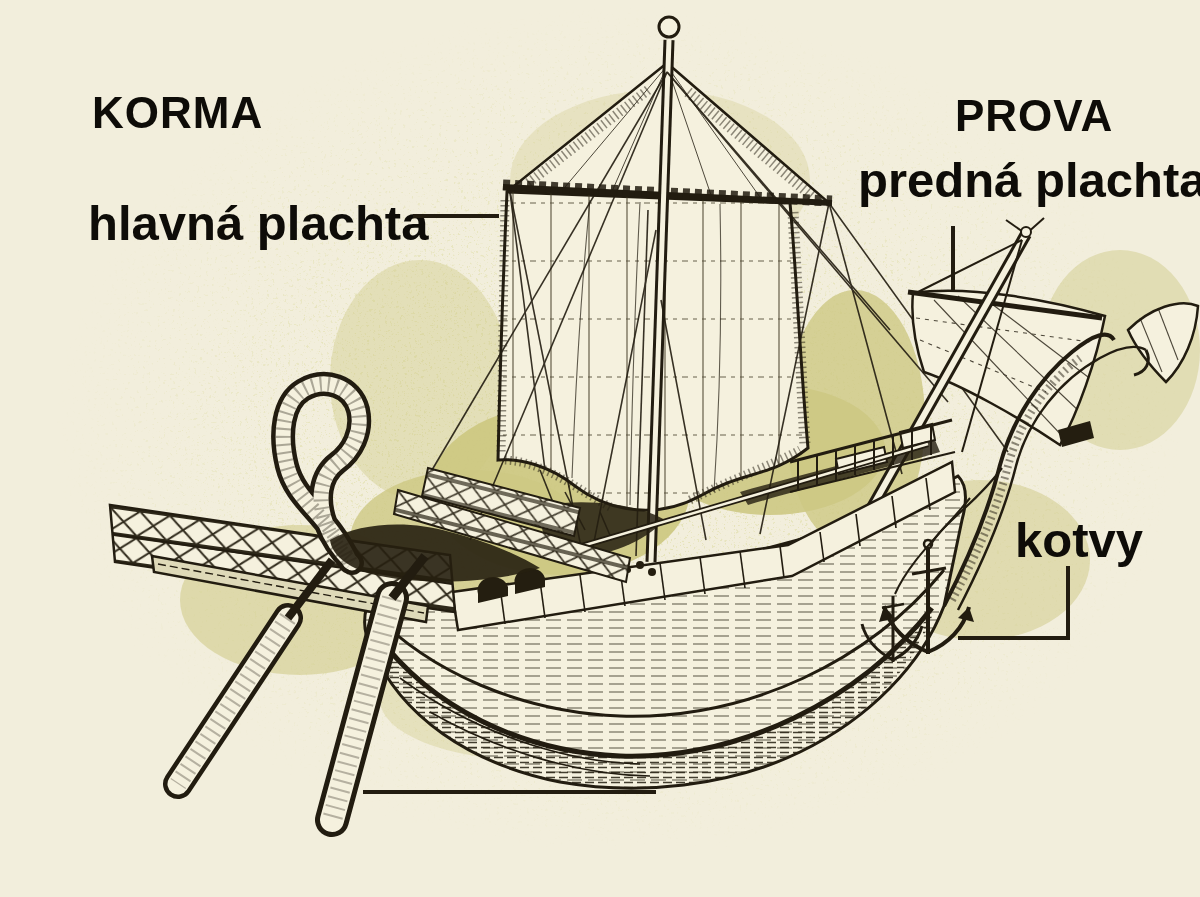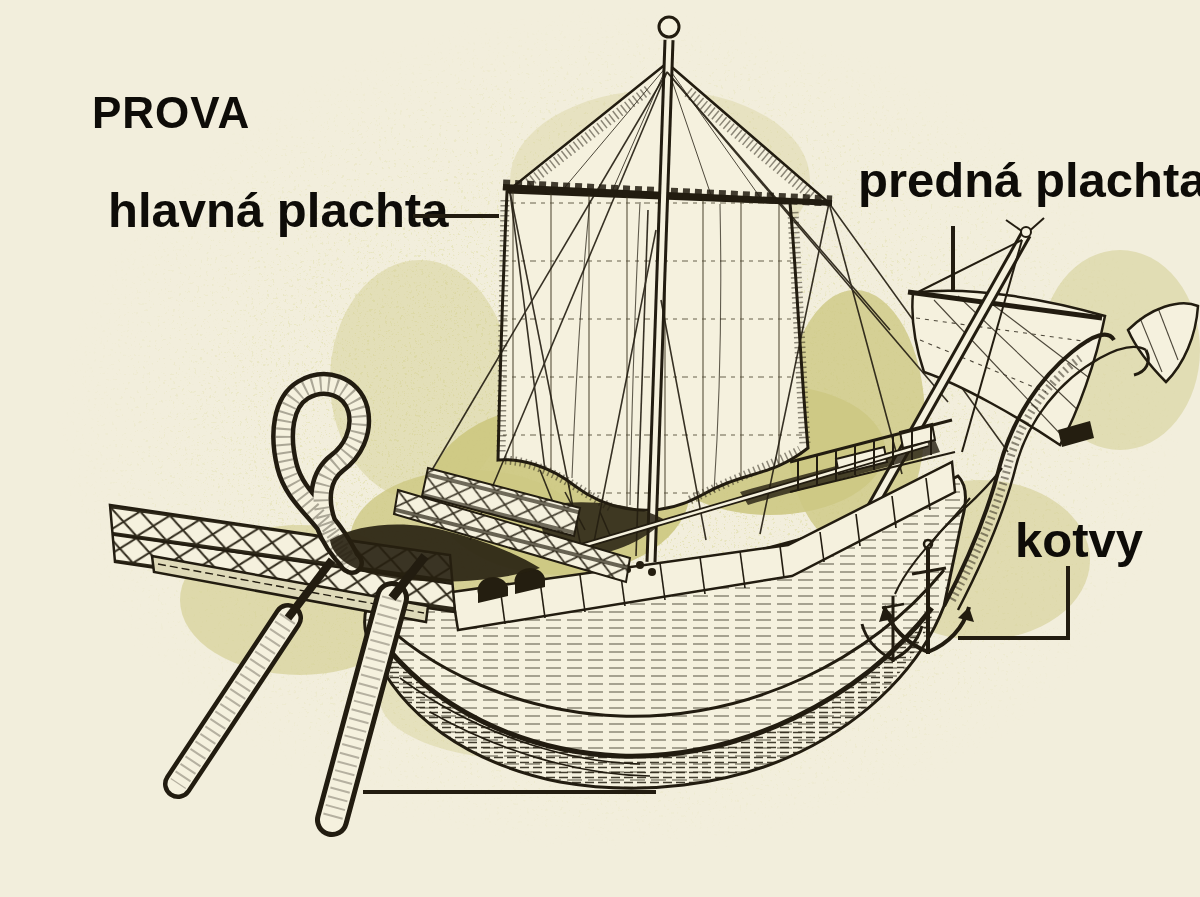--- a/index.html
+++ b/index.html
@@ -283,22 +283,23 @@
     </g>
     <g>
       <path class="ink" d="M 893,596 L 893,662" stroke-width="3"></path>
       <path class="ink" d="M 882,608 L 904,604" stroke-width="2.5"></path>
       <path class="ink" d="M 893,660 C 878,652 866,640 862,624" stroke-width="3"></path>
       <path class="ink" d="M 893,660 C 908,652 918,640 922,626" stroke-width="3"></path>
     </g>
   </g>
 </svg>
 
-<div class="lbl h" style="left:92px;top:91px;">PROVA</div>
-<div class="lbl s" style="left:88px;top:186px;margin-left:20px;">hlavná plachta</div>
+<div class="lbl h" style="left:92px;top:91px;">KORMA</div>
+<div class="lbl h" style="left:955px;top:94px;">PROVA</div>
+<div class="lbl s" style="left:88px;top:199px;">hlavná plachta</div>
 <div class="lbl s" style="left:858px;top:156px;">predná plachta</div>
 <div class="lbl s" style="left:1015px;top:516px;text-align:right;">kotvy</div>
 
 <div class="leader" style="left:413px;top:214px;width:86px;height:4px;"></div>
 <div class="leader" style="left:951px;top:226px;width:4px;height:66px;"></div>
 <div class="leader-l" style="left:958px;top:566px;width:108px;height:70px;"></div>
 <div class="leader" style="left:363px;top:790px;width:293px;height:4px;"></div>
 
 </div>
 

